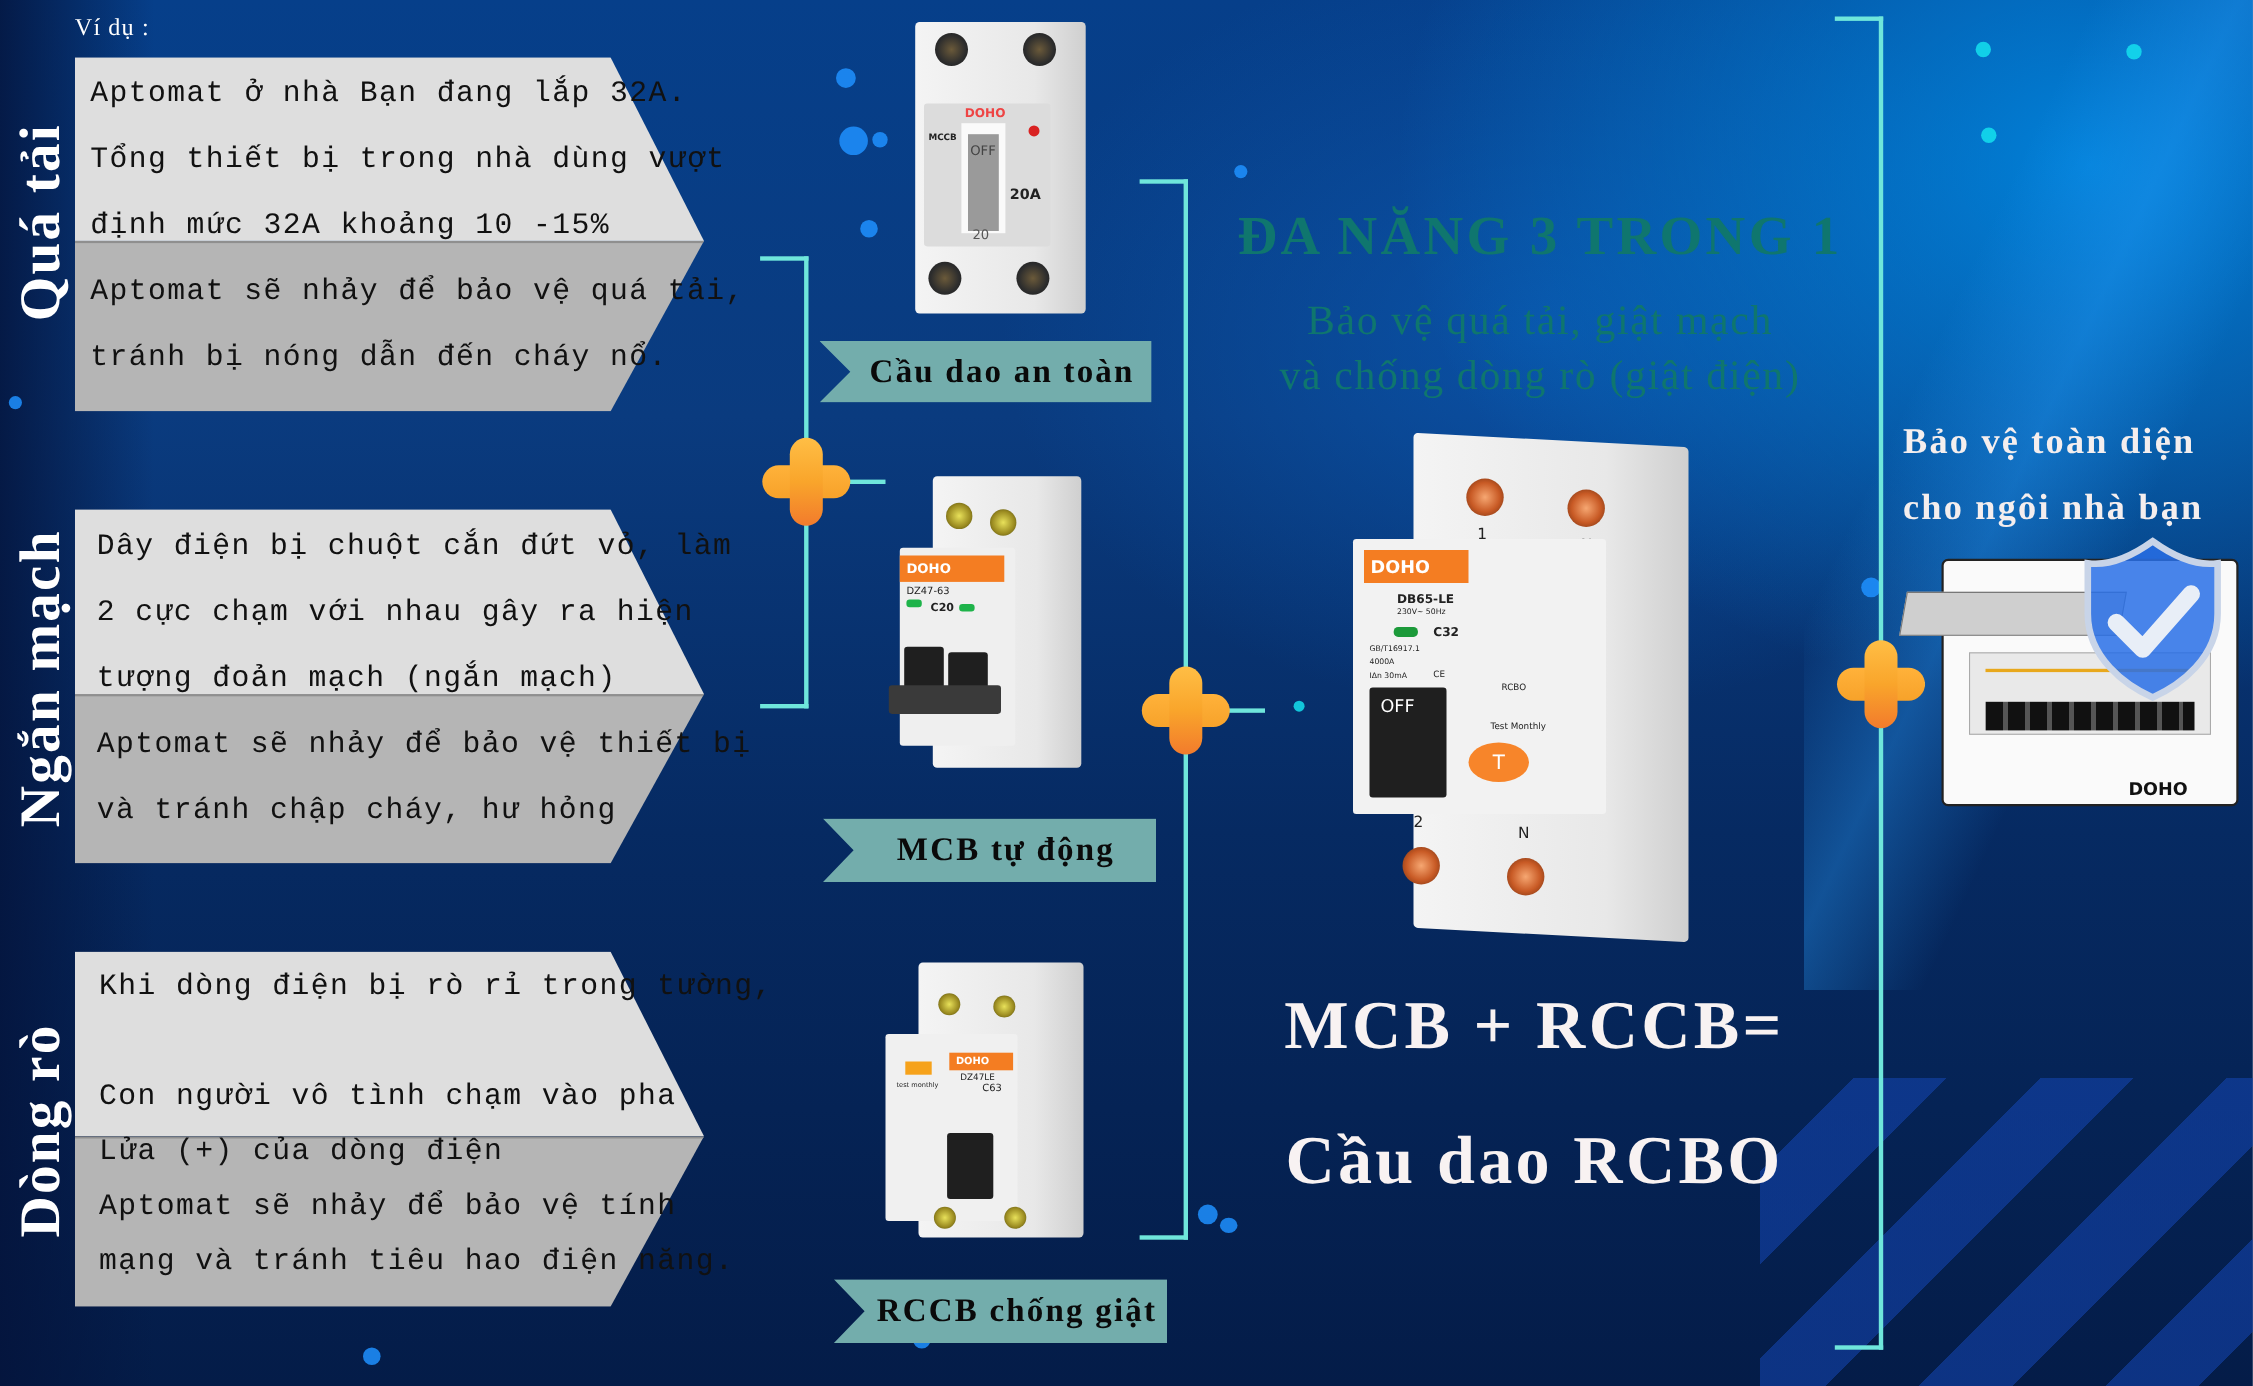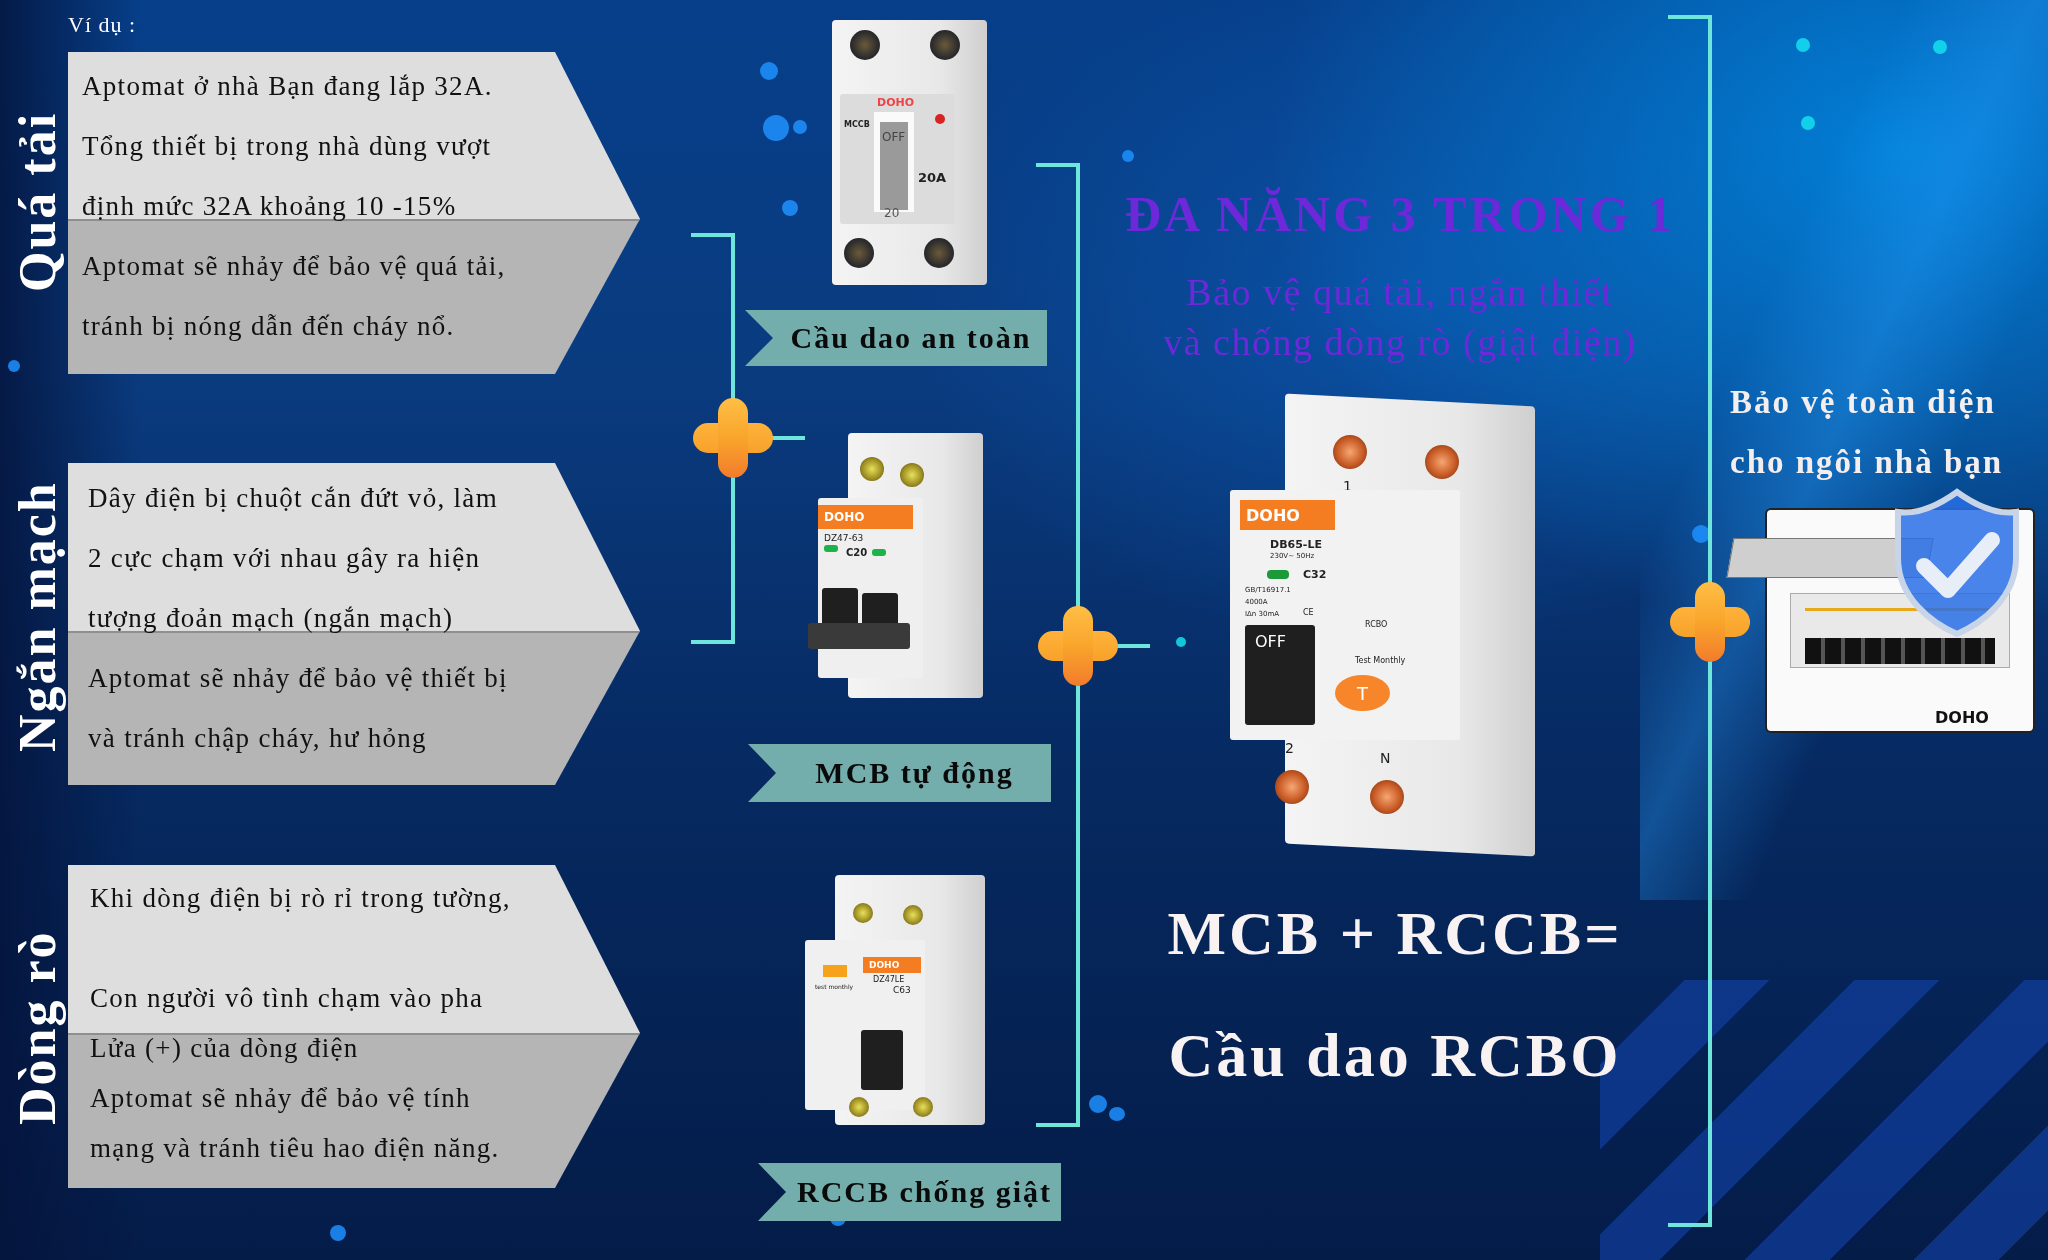--- a/index.html
+++ b/index.html
@@ -26,34 +26,34 @@
     position:absolute; color:#ffffff; font-weight:bold; font-size:52px;
     transform-origin:left top; transform: rotate(-90deg);
     white-space:nowrap; letter-spacing:2px;
   }
   .example-label { position:absolute; left:68px; top:12px; color:#fff; font-size:22px; letter-spacing:1px; }
 
   .card { position:absolute; left:68px; width:572px; }
   .card .top, .card .bottom { position:absolute; left:0; width:100%; }
   .card .top { background:#dedede; }
   .card .bottom { background:#b5b5b5; border-top:2px solid #8f8f8f; }
-  .card .txt { position:absolute; left:14px; color:#111; font-size:27px; letter-spacing:1.3px; line-height:60px; white-space:nowrap; }
+  .card .txt { position:absolute; left:14px; color:#111; font-size:27px; letter-spacing:1.3px; line-height:60px; white-space:nowrap;font-family:Liberation Mono, monospace; }
 
   .ribbon { position:absolute; background:#73adac; color:#0a0a0a; font-weight:bold; font-size:30px; letter-spacing:2px;
     display:flex; align-items:center; justify-content:center; padding-left:30px;
     clip-path: polygon(0 0, 100% 0, 100% 100%, 0 100%, 28px 50%); }
 
   .bracket { position:absolute; border:4px solid #6fe6db; border-left:none; }
   .hline { position:absolute; height:4px; background:#6fe6db; }
 
   .plus { position:absolute; width:80px; height:80px; }
   .plus .h { position:absolute; left:0; top:25px; width:80px; height:30px; border-radius:15px; background:linear-gradient(180deg,#ffb23a,#f7a22a); }
   .plus .v { position:absolute; left:25px; top:0; width:30px; height:80px; border-radius:15px; background:linear-gradient(180deg,#ffbe45 0%, #f9a52b 50%, #f27b2c 100%); }
 
-  .center-title { position:absolute; left:1100px; width:600px; text-align:center; color:#6d28d9; }
+  .center-title { position:absolute; left:1100px; width:600px; text-align:center; color:#0f766e; }
   .title-main { top:185px; font-size:50px; font-weight:bold; letter-spacing:3px; }
   .title-sub { font-size:38px; letter-spacing:1.5px; }
   .formula { font-size:62px; font-weight:bold; letter-spacing:3px; color:#f8f2f2; }
 
   .right-title { position:absolute; left:1730px; top:372px; width:320px; color:#f4eeee; font-weight:bold; font-size:33px; letter-spacing:2px; line-height:60px; }
 
   
   .breaker { position:absolute; }
   .b-body { position:absolute; background:linear-gradient(90deg,#f4f4f4,#e8e8e8 70%,#cfcfcf); border-radius:4px; }
   .b-face { position:absolute; background:#dcdcdc; border-radius:3px; }
@@ -190,21 +190,21 @@
   <div class="brand" style="left:58px;top:82px;width:58px;height:16px;font-size:9px;">DOHO</div>
   <div class="btxt" style="left:68px;top:100px;font-size:8px;">DZ47LE</div>
   <div class="btxt" style="left:88px;top:110px;font-size:9px;font-weight:normal;">C63</div>
   <div class="toggle" style="left:56px;top:155px;width:42px;height:60px;"></div>
   <div class="screw brass" style="left:44px;top:222px;width:20px;height:20px;"></div>
   <div class="screw brass" style="left:108px;top:222px;width:20px;height:20px;"></div>
 </div>
 <div class="ribbon" style="left:758px;top:1163px;width:303px;height:58px;">RCCB chống giật</div>
 
 <div class="center-title title-main">ĐA NĂNG 3 TRONG 1</div>
-<div class="center-title title-sub" style="top:270px;">Bảo vệ quá tải, ngắn thiết</div>
+<div class="center-title title-sub" style="top:270px;">Bảo vệ quá tải, giật mạch</div>
 <div class="center-title title-sub" style="top:320px;">và chống dòng rò (giật điện)</div>
 
 <div class="breaker" style="left:1215px;top:400px;width:340px;height:455px;">
   <div class="b-body" style="left:70px;top:0;width:250px;height:450px;transform:skewY(3deg);"></div>
   <div class="screw copper" style="left:118px;top:35px;width:34px;height:34px;"></div>
   <div class="screw copper" style="left:210px;top:45px;width:34px;height:34px;"></div>
   <div class="btxt" style="left:128px;top:78px;font-size:14px;">1</div>
   <div class="btxt" style="left:222px;top:88px;font-size:14px;">N</div>
   <div class="b-face" style="left:15px;top:90px;width:230px;height:250px;background:#f2f2f2;"></div>
   <div class="brand" style="left:25px;top:100px;width:95px;height:30px;font-size:16px;">DOHO</div>

